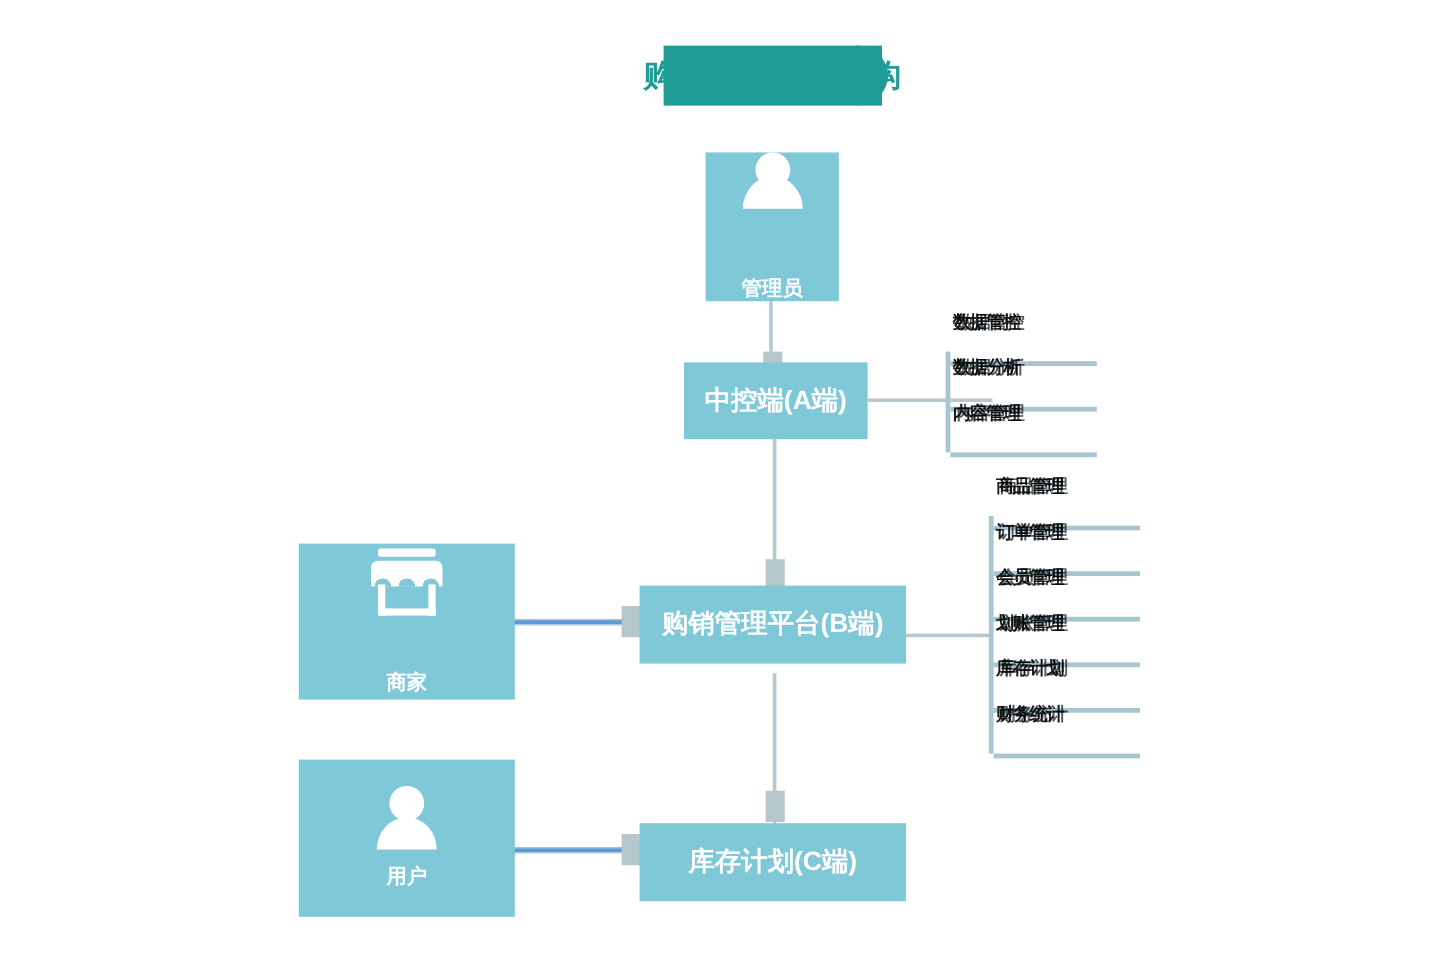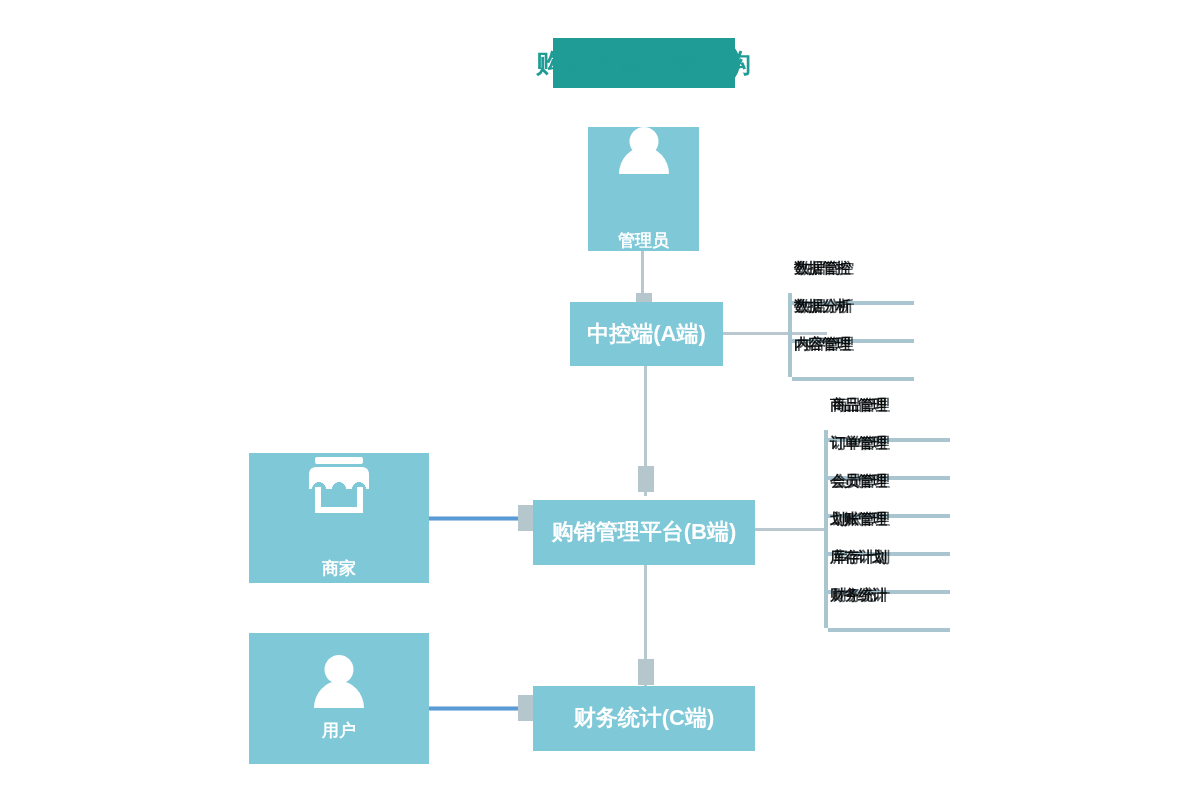--- a/index.html
+++ b/index.html
@@ -255,34 +255,34 @@
 
   <div class="node actor" style="left:249px; top:453px; width:180px; height:130px;gap:36px;">
     <span class="icon-shop">
       <span class="roof-bar"></span>
         <span class="awning"></span>
         <span class="store"></span>
     </span>
     <span class="node-label">商家</span>
   </div>
 
-  <div class="node platform" style="left:533px; top:500px; width:222px; height:65px;">
+  <div class="node platform" style="left:533px; top:488px; width:222px; height:65px;">
     <span class="node-label">购销管理平台(B端)</span>
   </div>
 
   <div class="node actor" style="left:249px; top:633px; width:180px; height:131px;">
     <span class="icon-person">
       <span class="head"></span>
         <span class="body"></span>
     </span>
     <span class="node-label">用户</span>
   </div>
 
   <div class="node platform" style="left:533px; top:686px; width:222px; height:65px;">
-    <span class="node-label">财务统计(C端)</span>
+    <span class="node-label">库存计划(C端)</span>
   </div>
 
   <div class="feature-group" style="left:788px; top:293px; width:126px; height:84px;padding-left:24px;">
     <div class="feature-spine" style="height:84px;"></div>
 
     <div class="feature-row" style="top:-26px;">
       <span class="feature-text">数据管控<span class="dup">数据管控</span></span>
       <span class="feature-rule"></span>
     </div>
     <div class="feature-row" style="top:12px;">

